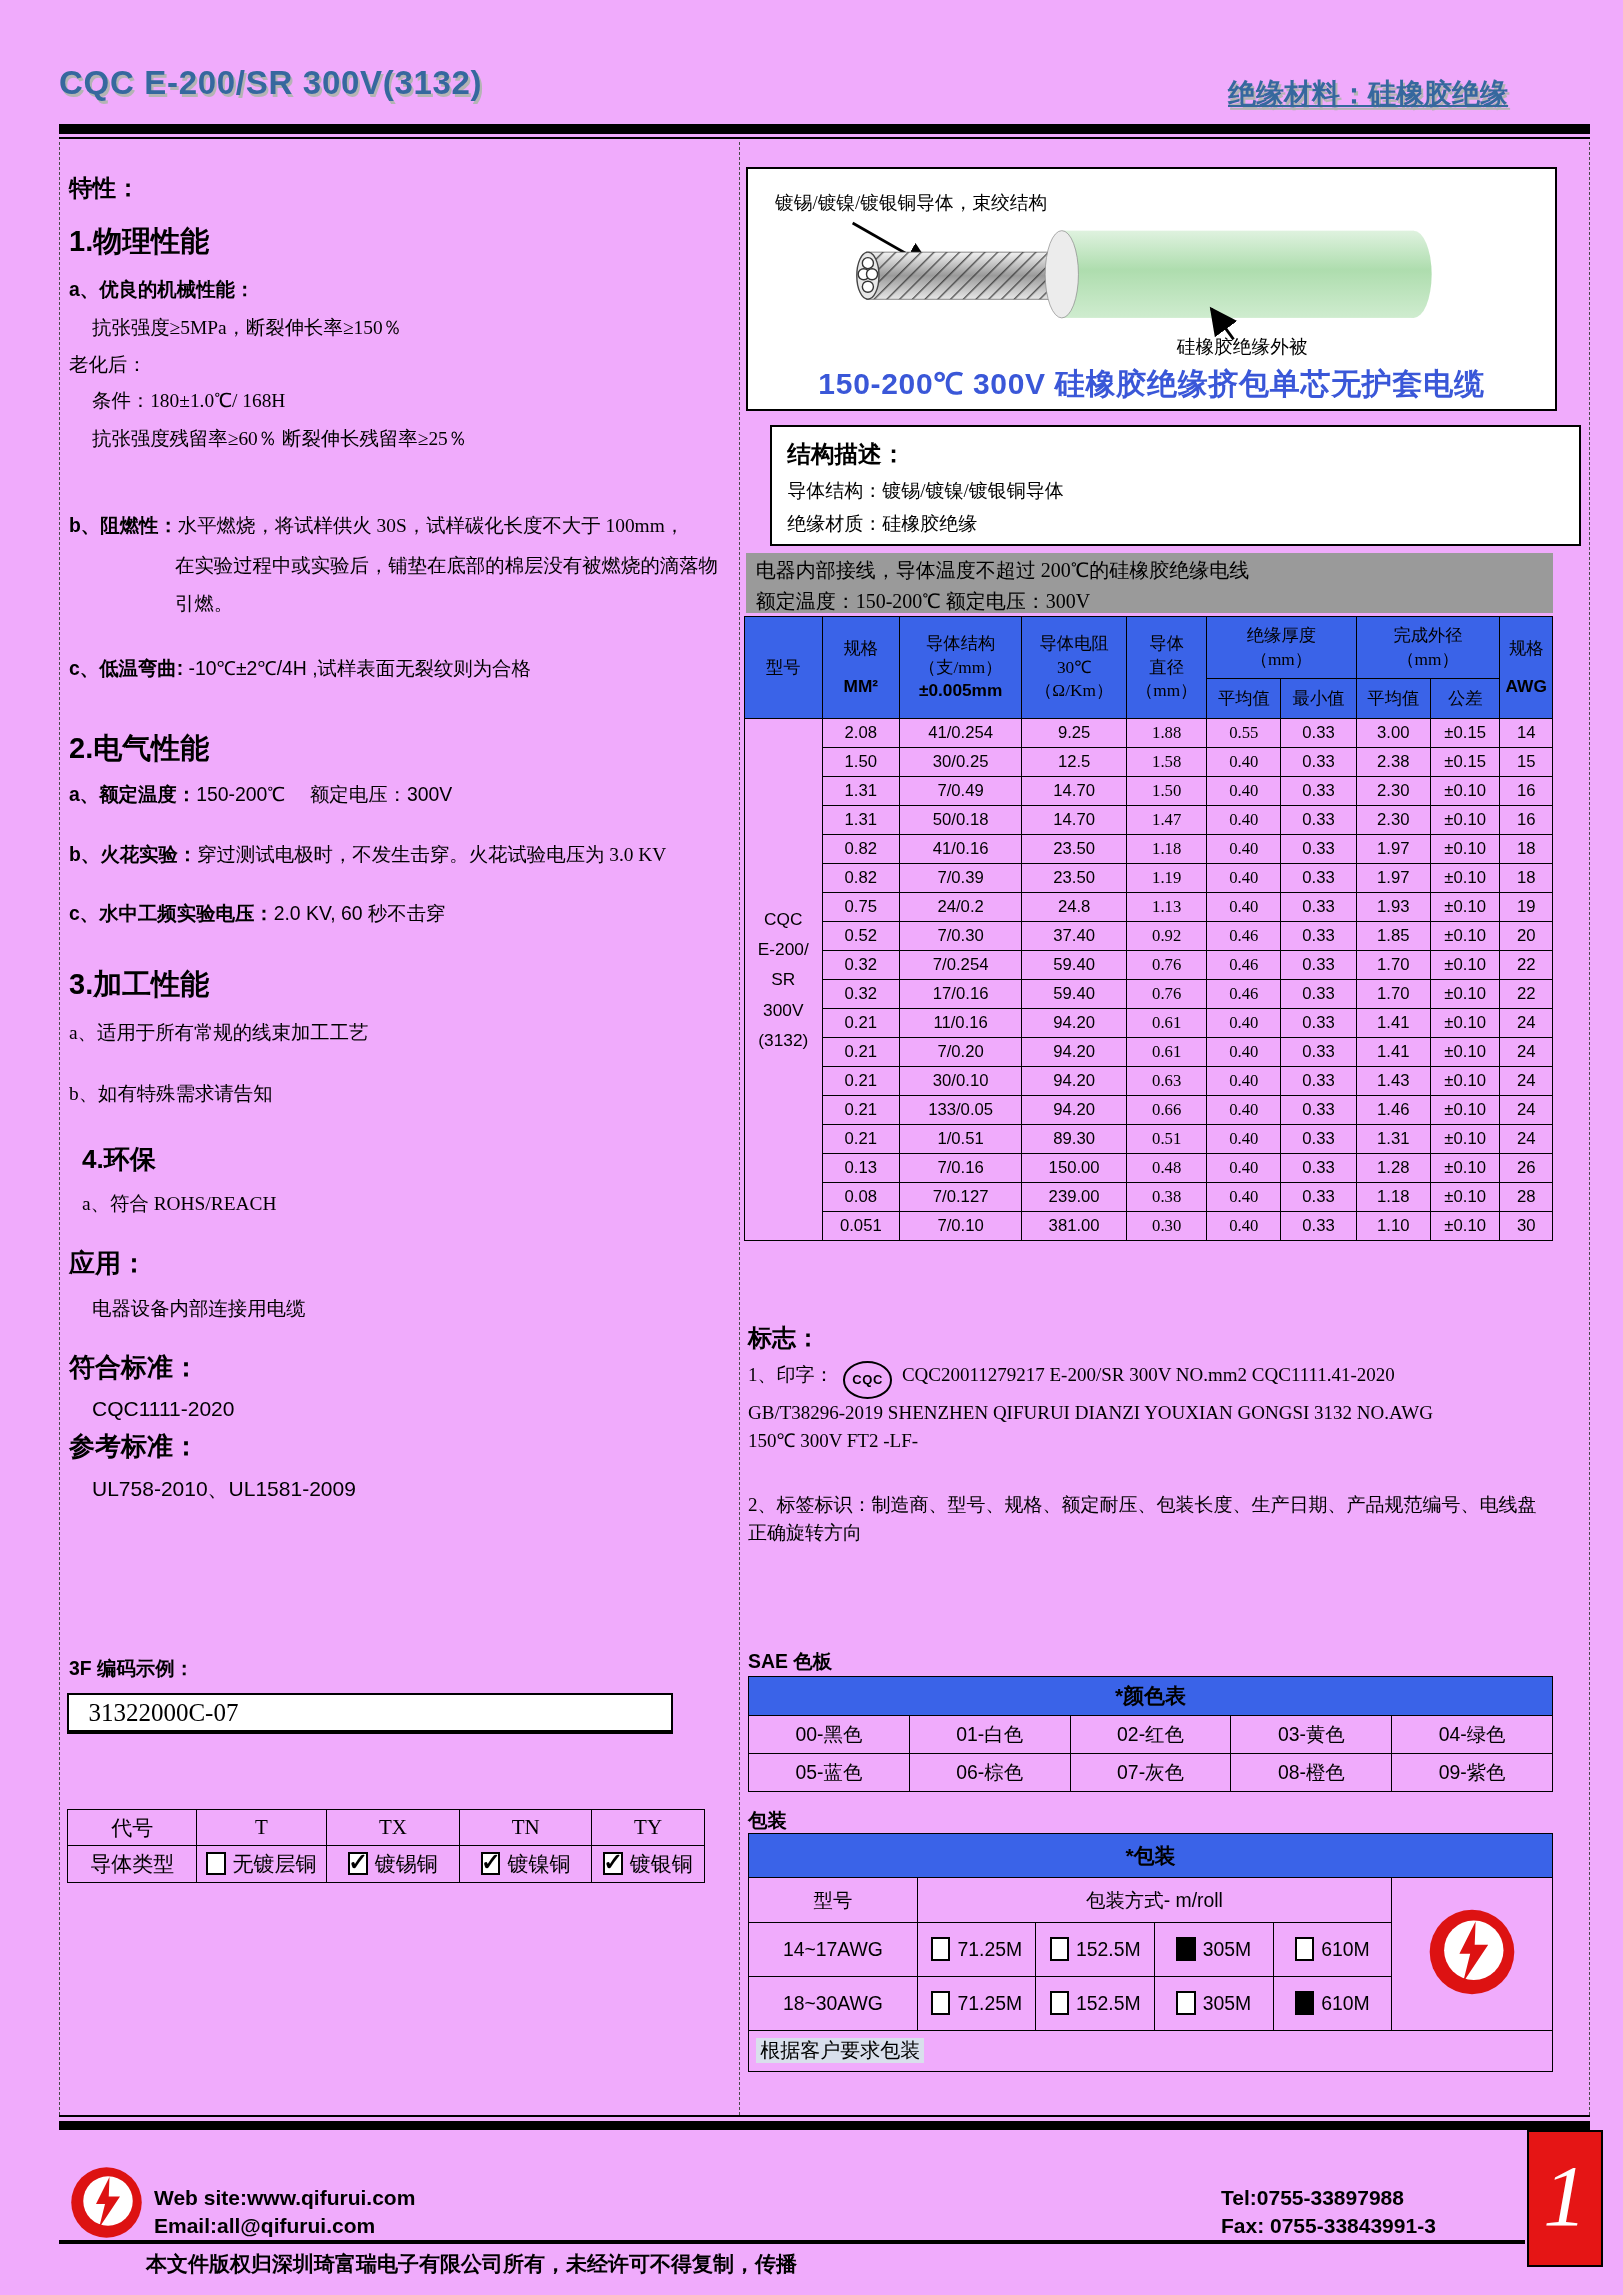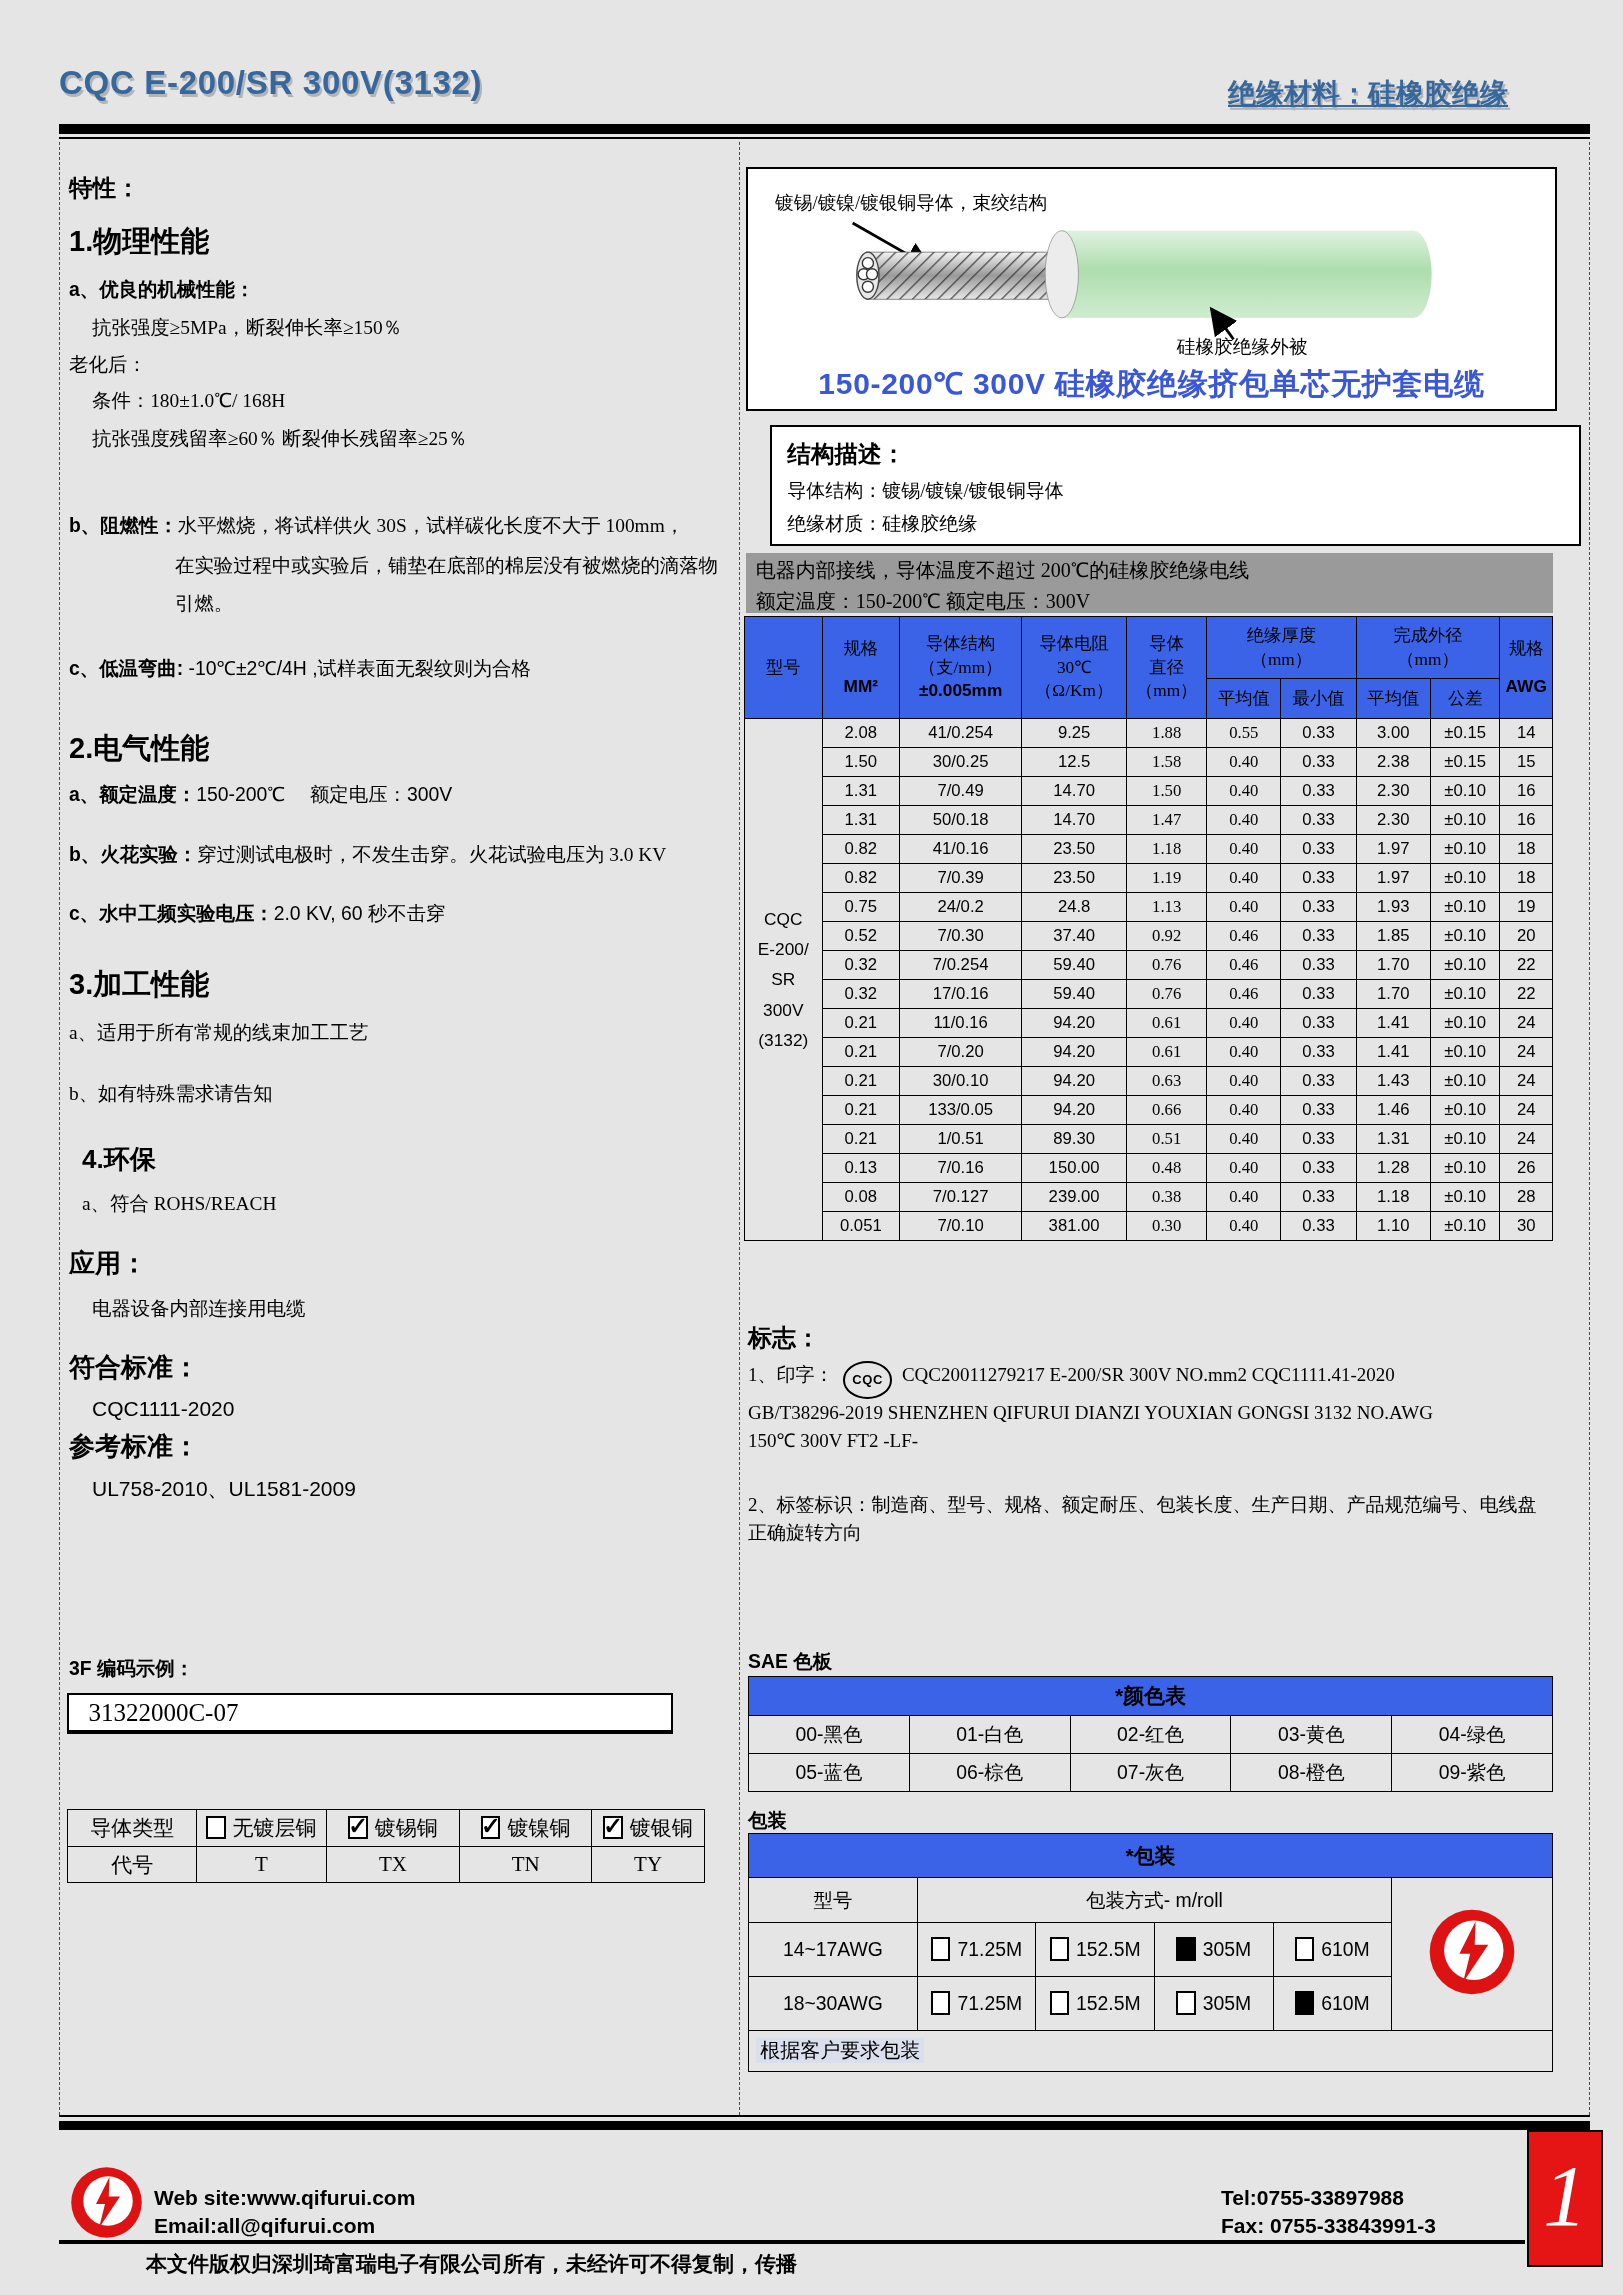--- a/index.html
+++ b/index.html
@@ -1,17 +1,17 @@
 <!DOCTYPE html>
 <html style="font-size:11px"><head>
 <meta charset="utf-8">
 <style>
   html,body{margin:0;padding:0;background:#fff;}
   body{font-family:"Liberation Sans", sans-serif; color:#000;}
-  #page{position:relative;width:1623px;height:2295px;background:#e5e5e5;overflow:hidden;}
+  #page{position:relative;width:1623px;height:2295px;background:#f0abfc;overflow:hidden;}
   .abs{position:absolute;}
   .serif{font-family:"Liberation Serif", serif;}
   
   .doc-title{font-size:33px;font-weight:bold;color:#36689E;text-shadow:2.1px 2.8px 0 #b4b4b4;letter-spacing:0.7px;}
   .doc-subtitle{font-size:28px;font-weight:bold;color:#36689E;text-shadow:2.1px 2.8px 0 #b4b4b4;}
   .hbar{background:#000;}
   .dash-v{border-left:1.4px dashed #4a4a4a;width:0;}
   
   .h1{font-size:29px;font-weight:bold;}
   .h2{font-size:26px;font-weight:bold;}
@@ -126,32 +126,32 @@
   <table class="grid abs serif" style="left:67px;top:1809px;width:638px;font-size:21px;">
     <colgroup>
         <col style="width:20.3%">
         <col style="width:20.3%">
         <col style="width:21%">
         <col style="width:20.7%">
         <col style="width:17.7%">
       </colgroup>
     <tbody>
         <tr>
+      <td style="height:35px;">代号</td>
+      <td>T</td>
+      <td>TX</td>
+      <td>TN</td>
+      <td>TY</td>
+    </tr>
+    <tr>
       <td style="height:36px;">导体类型</td>
       <td><span class="cb cb-tick"></span><span>无镀层铜</span></td>
       <td><span class="cb cb-tick checked"></span><span>镀锡铜</span></td>
       <td><span class="cb cb-tick checked"></span><span>镀镍铜</span></td>
       <td><span class="cb cb-tick checked"></span><span>镀银铜</span></td>
-    </tr>
-    <tr>
-      <td style="height:35px;">代号</td>
-      <td>T</td>
-      <td>TX</td>
-      <td>TN</td>
-      <td>TY</td>
     </tr>
   </tbody>
     </table>
 
   <div class="abs outline-box" style="left:746px;top:167px;width:807px;height:240px;">
     <svg width="807" height="187" viewBox="0 0 1163 270">
       <defs>
         <linearGradient id="metal" x1="0" y1="0" x2="0" y2="1">
           <stop offset="0" stop-color="#f2f2f2"></stop>
             <stop offset="0.5" stop-color="#9a9a9a"></stop>

